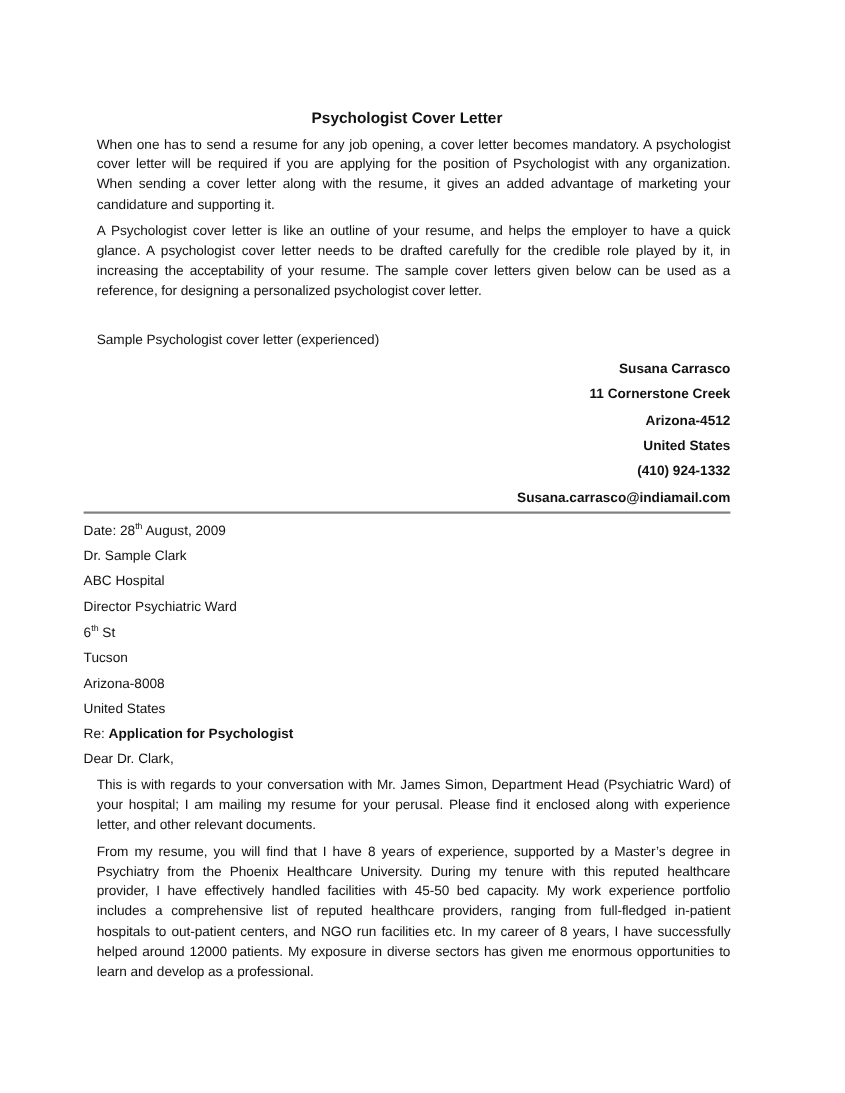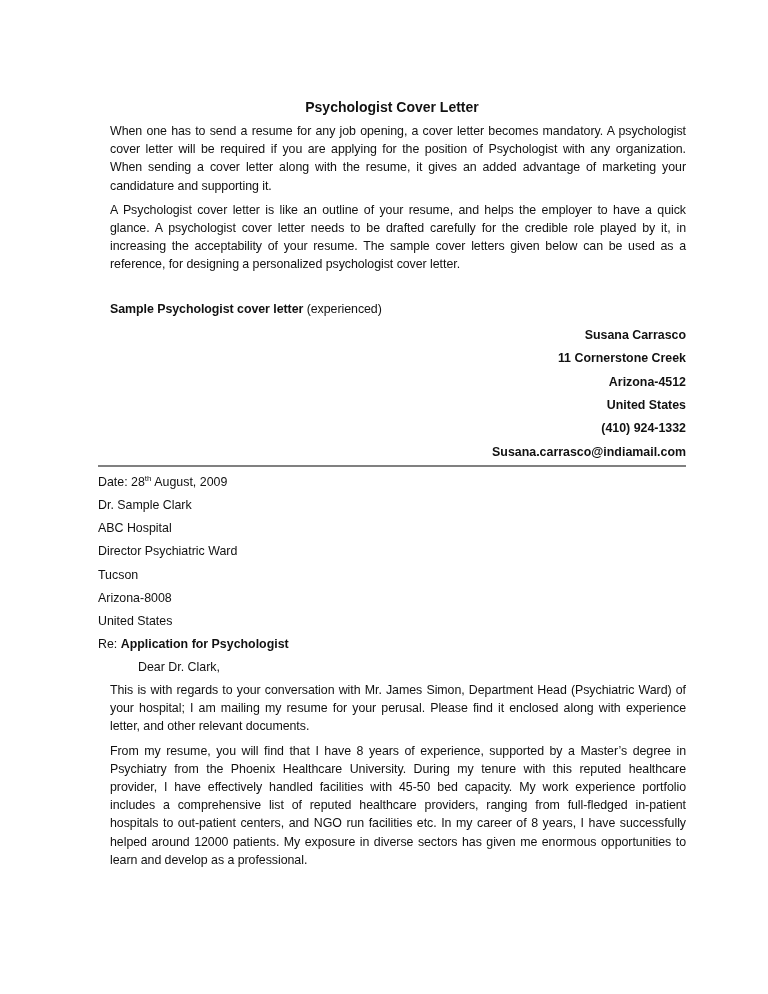--- a/index.html
+++ b/index.html
@@ -10,21 +10,21 @@
     body {
       width: 768px;
       height: 994px;
       position: relative;
       overflow: hidden;
       font-family: "Liberation Sans", "DejaVu Sans", sans-serif;
       color: #111111;
     }
     .page {
       position: absolute;
-      left: 98px;
+      left: 76px;
       top: 98px;
       width: 588px;
       font-size: 12.4px;
       line-height: 18.2px;
     }
     .title {
       text-align: center;
       font-weight: bold;
       font-size: 14px;
       line-height: 18px;
@@ -33,41 +33,41 @@
     p {
       margin: 0 0 6px 12px;
       text-align: justify;
       letter-spacing: -0.05px;
     }
     .section-heading {
       margin-top: 26px;
       margin-bottom: 6px;
       text-align: left;
     }
-    .section-heading .bold { font-weight: bold; }
+    .section-heading .bold { font-weight: normal; }
     .sender {
       text-align: right;
     }
     .sender div {
       height: 23.4px;
       line-height: 23.4px;
       font-weight: bold;
     }
     .rule {
       height: 0;
       border-top: 2px solid #808080;
       margin: 1px 0 4px 0;
     }
     .addr div {
       height: 23.1px;
       line-height: 23.1px;
     }
     sup { font-size: 8px; line-height: 0; vertical-align: 5px; }
     .re-bold { font-weight: bold; }
-    .salutation { height: 23px; line-height: 23px; margin-left: 40px; }
+    .salutation { height: 23px; line-height: 23px; }
     .body-para { margin-top: 2px; }
   </style>
 </head>
 <body>
 
 <div class="page">
   <div class="title">Psychologist Cover Letter</div>
 
   <p>When one has to send a resume for any job opening, a cover letter becomes mandatory. A psychologist cover letter will be required if you are applying for the position of Psychologist with any organization. When sending a cover letter along with the resume, it gives an added advantage of marketing your candidature and supporting it.</p>
   <p>A Psychologist cover letter is like an outline of your resume, and helps the employer to have a quick glance. A psychologist cover letter needs to be drafted carefully for the credible role played by it, in increasing the acceptability of your resume. The sample cover letters given below can be used as a reference, for designing a personalized psychologist cover letter.</p>
@@ -83,20 +83,21 @@
     <div>Susana.carrasco@indiamail.com</div>
   </div>
 
   <div class="rule"></div>
 
   <div class="addr">
     <div><span>Date: 28</span><sup>th</sup><span> August, 2009</span></div>
     <div>Dr. Sample Clark</div>
     <div>ABC Hospital</div>
     <div>Director Psychiatric Ward</div>
+    <div><span>6</span><sup>th</sup><span> St</span></div>
     <div>Tucson</div>
     <div>Arizona-8008</div>
     <div>United States</div>
     <div><span>Re: </span><span class="re-bold">Application for Psychologist</span></div>
     <div class="salutation">Dear Dr. Clark,</div>
   </div>
 
   <p class="body-para">This is with regards to your conversation with Mr. James Simon, Department Head (Psychiatric Ward) of your hospital; I am mailing my resume for your perusal. Please find it enclosed along with experience letter, and other relevant documents.</p>
   <p>From my resume, you will find that I have 8 years of experience, supported by a Master’s degree in Psychiatry from the Phoenix Healthcare University. During my tenure with this reputed healthcare provider, I have effectively handled facilities with 45-50 bed capacity. My work experience portfolio includes a comprehensive list of reputed healthcare providers, ranging from full-fledged in-patient hospitals to out-patient centers, and NGO run facilities etc. In my career of 8 years, I have successfully helped around 12000 patients. My exposure in diverse sectors has given me enormous opportunities to learn and develop as a professional.</p>
 </div>

